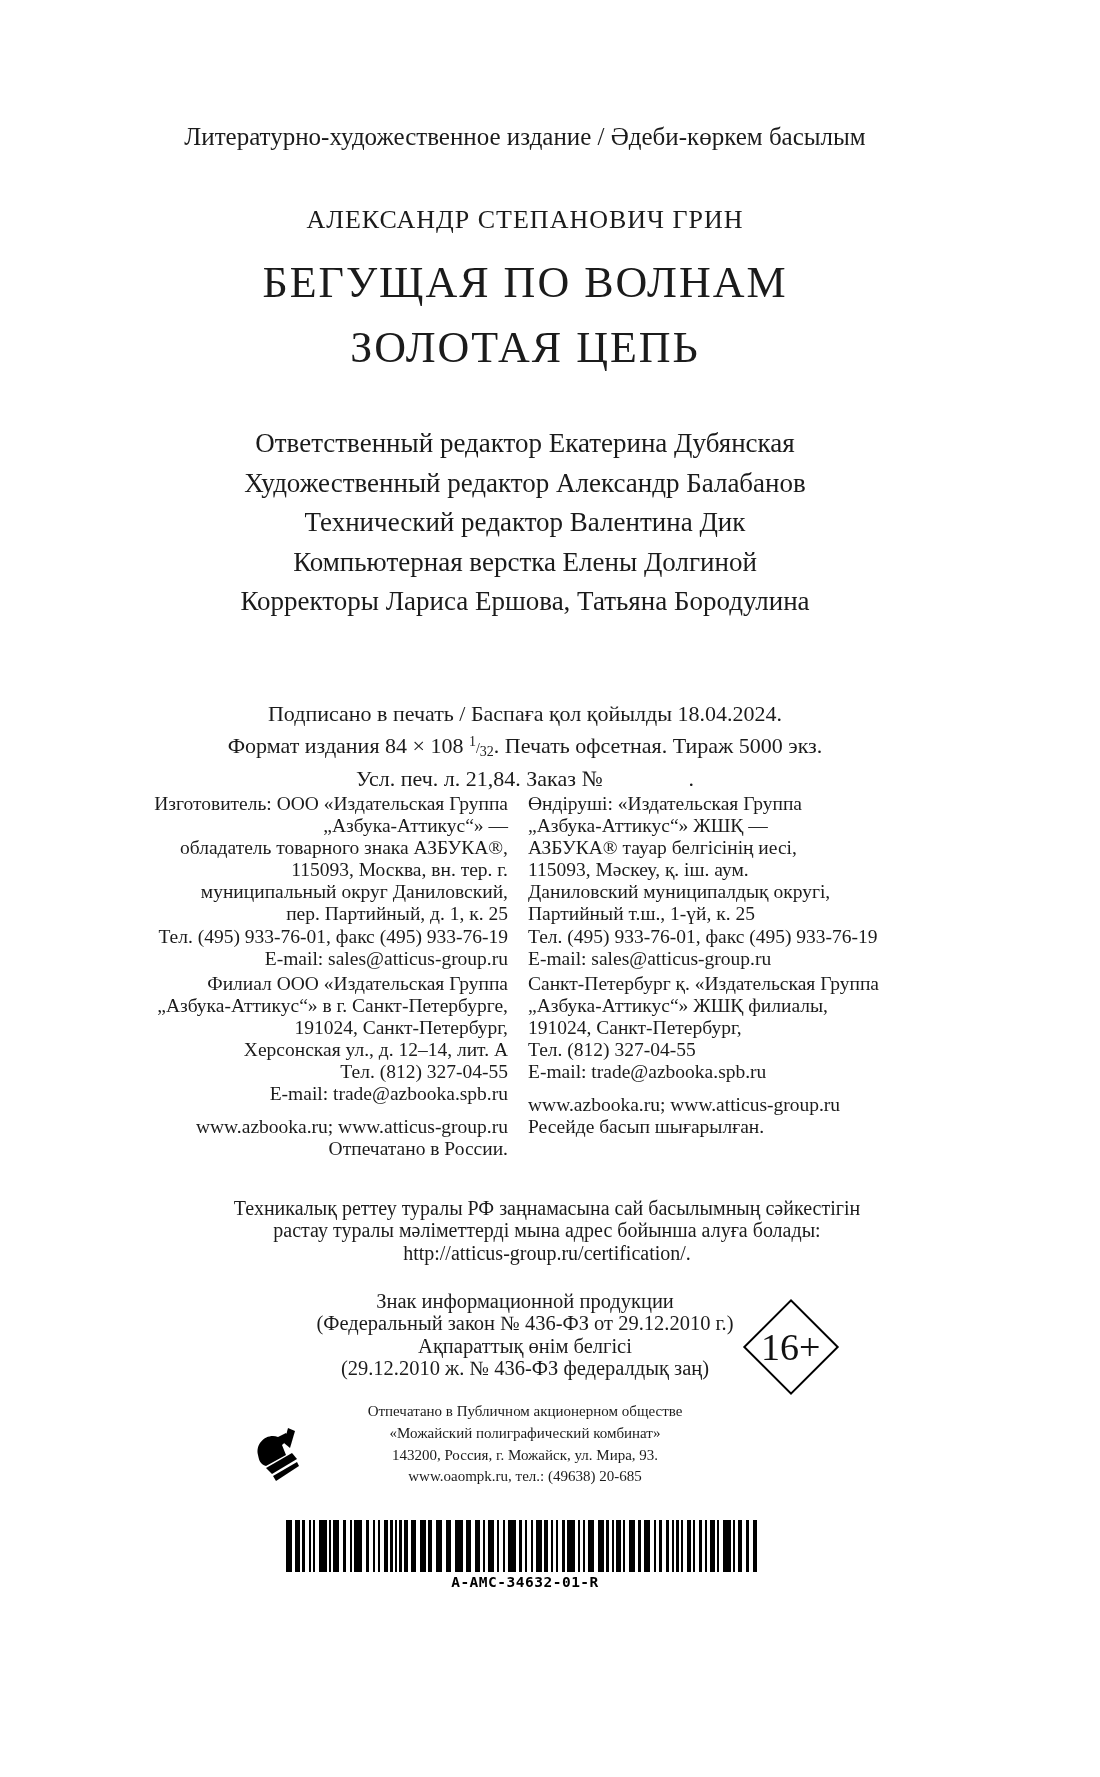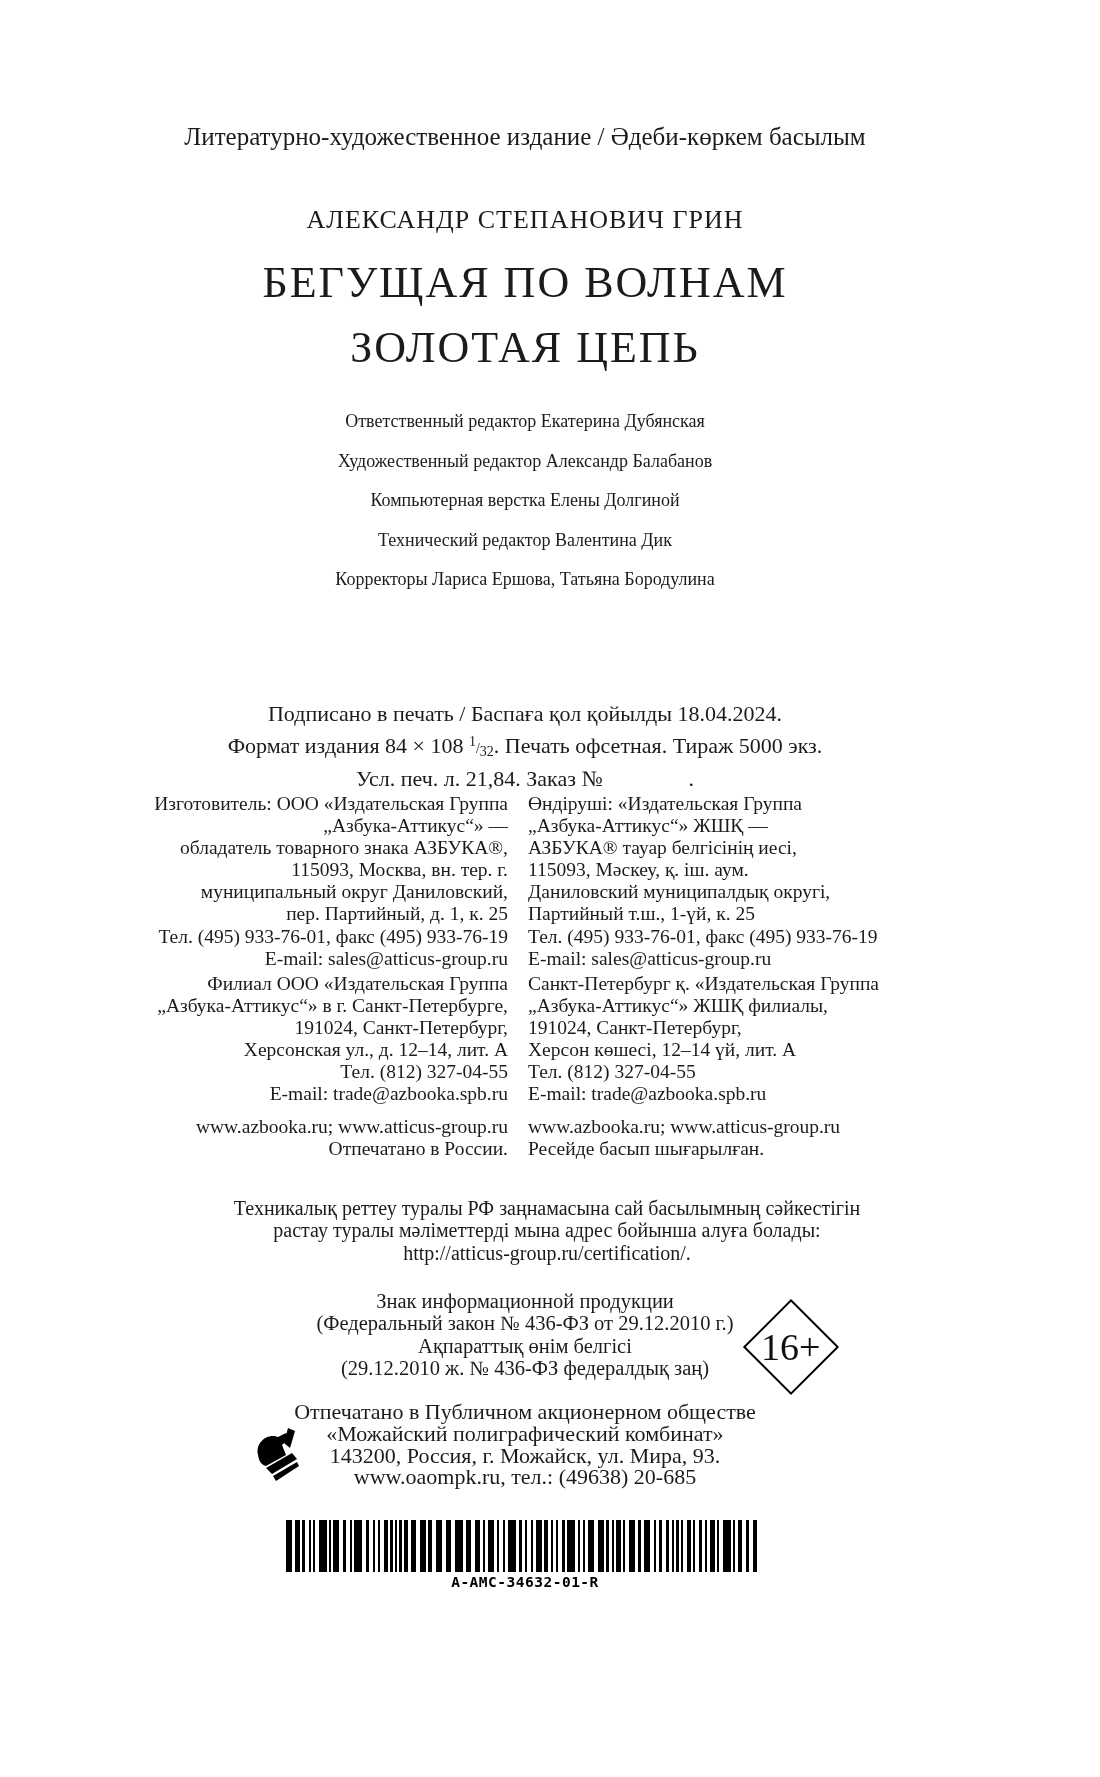--- a/index.html
+++ b/index.html
@@ -7,21 +7,21 @@
     position:relative; width:1100px; height:1777px; background:#ffffff;
     font-family:"Liberation Serif","DejaVu Serif",serif; color:#1b1b1b;
     overflow:hidden;
   }
   .center-block { position:absolute; left:0; width:1050px; text-align:center; }
 
   .edition-line { top:122px; font-size:25px; line-height:30px; }
   .author-line  { top:205px; font-size:26px; letter-spacing:1px; }
   .book-title   { top:250px; font-size:44px; line-height:65px; letter-spacing:2px; }
 
-  .editors      { top:402px; font-size:18px; }
+  .editors      { top:424px; font-size:27px; }
   .editors div  { line-height:39.5px; }
 
   .print-info   { top:700px; font-size:22px; }
   .print-info div { line-height:27.5px; }
   .frac         { font-size:14px; }
   .frac .num    { vertical-align:7px; }
   .frac .den    { vertical-align:-3px; }
   .order-blank  { display:inline-block; width:86px; }
 
   .imprint { position:absolute; top:793px; left:105px; width:790px; display:flex; font-size:19.5px; }
@@ -40,21 +40,21 @@
   .age-badge {
     position:absolute; left:757px; top:1313px; width:68px; height:68px;
     border:2.5px solid #000; transform:rotate(45deg); box-sizing:border-box;
     display:flex; align-items:center; justify-content:center; background:#fff;
   }
   .age-badge span {
     transform:rotate(-45deg); font-size:38px; color:#111;
     font-family:"Liberation Serif","DejaVu Serif",serif;
   }
 
-  .printer { top:1401px; font-size:22px; }
+  .printer { top:1401px; font-size:15px; }
   .printer div { line-height:21.8px; }
 
   .printer-logo { position:absolute; left:251px; top:1424px; }
 
   .barcode {
     position:absolute; left:286px; top:1520px; width:476px; height:52px;
     font-size:0; white-space:nowrap; overflow:hidden;
   }
   .barcode .bar { display:inline-block; height:52px; background:#000; vertical-align:top; }
   .barcode-label {
@@ -72,22 +72,22 @@
   <div class="center-block author-line">АЛЕКСАНДР СТЕПАНОВИЧ ГРИН</div>
 
   <div class="center-block book-title">
     <div>БЕГУЩАЯ ПО ВОЛНАМ</div>
     <div>ЗОЛОТАЯ ЦЕПЬ</div>
   </div>
 
   <div class="center-block editors">
     <div>Ответственный редактор Екатерина Дубянская</div>
     <div>Художественный редактор Александр Балабанов</div>
+    <div>Технический редактор Валентина Дик</div>
     <div>Компьютерная верстка Елены Долгиной</div>
-    <div>Технический редактор Валентина Дик</div>
     <div>Корректоры Лариса Ершова, Татьяна Бородулина</div>
   </div>
 
   <div class="center-block print-info">
     <div>Подписано в печать / Баспаға қол қойылды 18.04.2024.</div>
     <div>
       <span>Формат издания 84 × 108 </span><span class="frac"><span class="num">1</span><span>/</span><span class="den">32</span></span><span>. Печать офсетная. Тираж 5000 экз.</span>
     </div>
     <div>
       <span>Усл. печ. л. 21,84. Заказ №</span><span class="order-blank"></span><span>.</span>
@@ -127,21 +127,20 @@
         <div class="line">115093, Мәскеу, қ. іш. аум.</div>
         <div class="line">Даниловский муниципалдық округі,</div>
         <div class="line">Партийный т.ш., 1-үй, к. 25</div>
         <div class="line">Тел. (495) 933-76-01, факс (495) 933-76-19</div>
         <div class="line">E-mail: sales@atticus-group.ru</div>
       </div>
       <div class="blk2">
         <div class="line">Санкт-Петербург қ. «Издательская Группа</div>
         <div class="line">„Азбука-Аттикус“» ЖШҚ филиалы,</div>
         <div class="line">191024, Санкт-Петербург,</div>
-        <div class="line">Херсон көшесі, 12–14 үй, лит. А</div>
         <div class="line">Тел. (812) 327-04-55</div>
         <div class="line">E-mail: trade@azbooka.spb.ru</div>
       </div>
       <div class="blk3">
         <div class="line">www.azbooka.ru; www.atticus-group.ru</div>
         <div class="line">Ресейде басып шығарылған.</div>
       </div>
     </div>
   </div>
 

